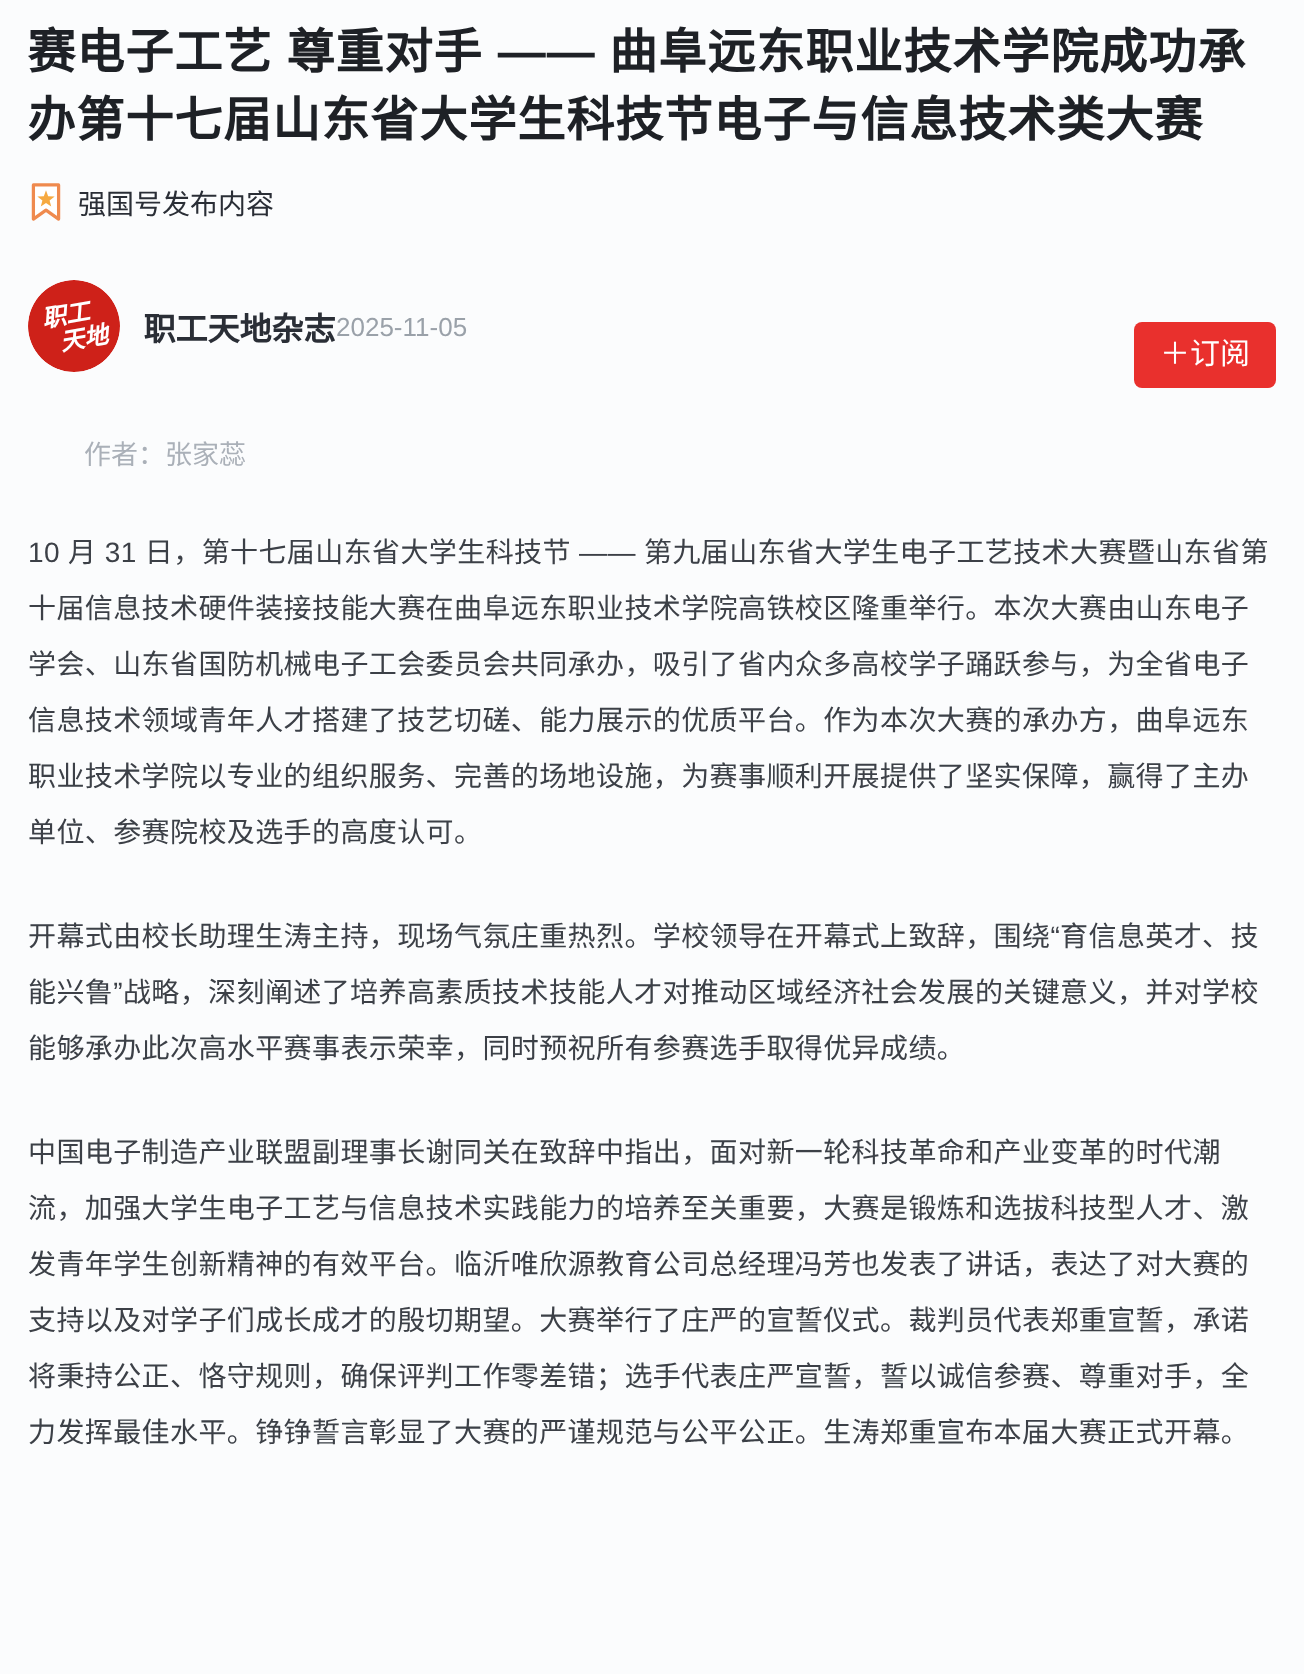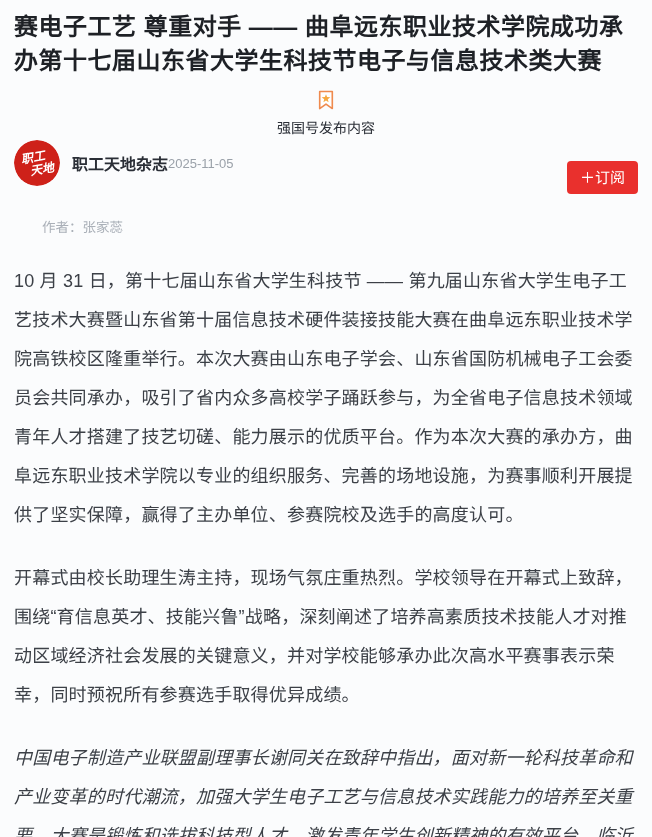--- a/index.html
+++ b/index.html
@@ -22,44 +22,44 @@
     color:var(--body-color);
   }
   .page{width:652px;min-height:837px;padding:10px 14px 20px;}
 
   .page-title{
     font-size:24px;line-height:34px;font-weight:700;
     color:var(--title-color);letter-spacing:.5px;
     margin-bottom:12px;
   }
 
-  .badge-row{display:flex;align-items:center;gap:7px;height:22px;flex-direction:column;}
+  .badge-row{display:flex;align-items:center;gap:7px;height:22px;}
   .badge-row .badge-label{font-size:14px;color:var(--badge-text);}
 
   .author-row{display:flex;align-items:center;margin-top:19px;}
   .avatar{width:46px;height:46px;border-radius:50%;overflow:hidden;flex:0 0 46px;cursor:pointer;}
   .author-info{margin-left:12px;display:flex;flex-direction:row;}
   .author-name{font-size:16px;font-weight:600;color:var(--badge-text);cursor:pointer;}
   .publish-date{font-size:13px;color:var(--secondary-color);margin-top:5px;}
   .subscribe-btn{
     margin-left:auto;border:none;cursor:pointer;
     background:var(--accent-red);color:#fff;
     font-size:15px;line-height:1;padding:9px 13px;border-radius:4px;
     font-family:inherit;
     margin-top:30px;
   }
 
   .byline{margin-top:22px;font-size:13.5px;color:var(--muted-color);margin-left:28px;}
 
   .article{margin-top:26px;}
   .article p{
-    font-size:18px;line-height:39px;color:var(--body-color);
+    font-size:14px;line-height:28px;color:var(--body-color);
     margin-bottom:24px;letter-spacing:.2px;
   }
-  .article p:last-child{margin-bottom:0;font-style:italic;}
+  .article p:last-child{margin-bottom:0;}
 </style>
 </head>
 <body>
 
 <div class="page">
 
   <h1 class="page-title">赛电子工艺 尊重对手 —— 曲阜远东职业技术学院成功承办第十七届山东省大学生科技节电子与信息技术类大赛</h1>
 
   <div class="badge-row">
     <span style="display:inline-flex;">

